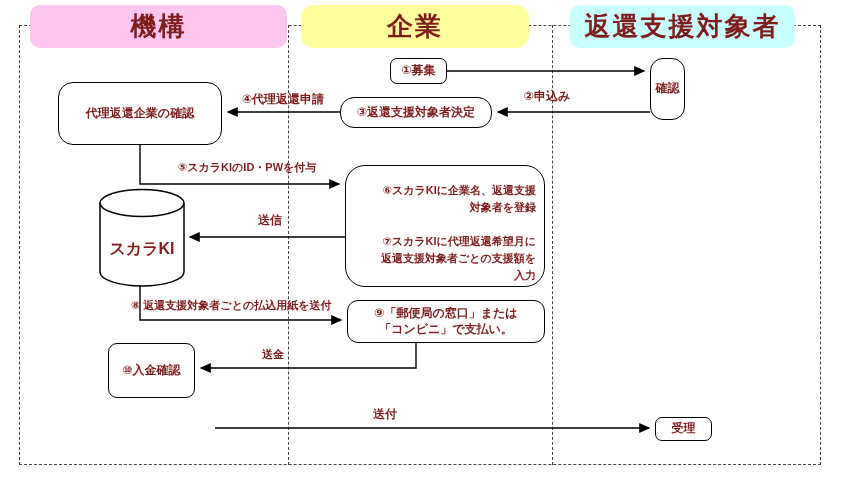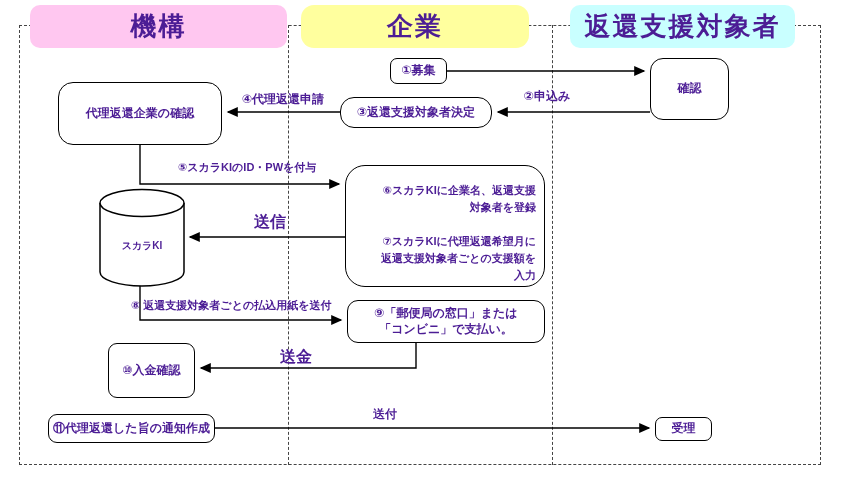--- a/index.html
+++ b/index.html
@@ -1,56 +1,56 @@
 <!DOCTYPE html>
 <html lang="ja"><head>
 <meta charset="utf-8">
 <style>
   html,body{margin:0;padding:0;background:#fff;}
   #stage{
     position:relative;width:842px;height:488px;background:#fff;overflow:hidden;
-    font-family:"Liberation Sans","DejaVu Sans",sans-serif;color:#4c1d95;
+    font-family:"Liberation Sans","DejaVu Sans",sans-serif;color:#7f1d1d;
   }
   
   .frame{position:absolute;left:19px;top:25px;width:802px;height:440px;
          border:1px dashed #444;box-sizing:border-box;}
   .lane-sep{position:absolute;top:25px;height:440px;width:0;border-left:1px dashed #444;}
   
   .lane-header{position:absolute;height:43px;border-radius:10px;
       display:flex;align-items:center;justify-content:center;
       font-size:26px;font-weight:bold;letter-spacing:2px;}
   .lh1{left:30px;top:5px;width:257px;background:#ffc7f0;}
   .lh2{left:301px;top:5px;width:228px;background:#ffff9e;border-radius:13px;}
   .lh3{left:570px;top:5px;width:225px;background:#c9ffff;align-items:center;}
   
   .box{position:absolute;background:#fff;border:1.5px solid #000;box-sizing:border-box;
        display:flex;align-items:center;justify-content:center;
        font-weight:bold;font-size:12px;text-align:center;line-height:1.3;}
   .n-recruit{left:390px;top:58px;width:57px;height:26px;border-radius:7px;}
-  .n-confirm{left:650px;top:58px;width:79px;height:62px;border-radius:13px;}
+  .n-confirm{left:650px;top:58px;width:35px;height:62px;border-radius:13px;}
   .n-decide{left:340px;top:97px;width:152px;height:31px;border-radius:14px;}
   .n-proxycheck{left:58px;top:82px;width:164px;height:63px;border-radius:15px;}
   .n-bigbox{left:345px;top:165px;width:200px;height:122px;border-radius:20px;
             justify-content:flex-start;align-items:flex-start;text-align:right;
             padding:16px 8px 8px 14px;font-size:11px;line-height:1.55;white-space:pre-line;}
   .n-pay{left:347px;top:300px;width:198px;height:43px;border-radius:11px;white-space:pre-line;}
   .n-deposit{left:108px;top:343px;width:87px;height:55px;border-radius:9px;}
   .n-notice{left:48px;top:414px;width:167px;height:29px;border-radius:9px;}
   .n-accept{left:655px;top:417px;width:57px;height:24px;border-radius:7px;}
   
   .db-label{position:absolute;left:100px;top:239px;width:84px;text-align:center;
-            font-weight:bold;font-size:10px;}
+            font-weight:bold;font-size:16px;}
   
   .elabel{position:absolute;font-weight:bold;font-size:11px;white-space:nowrap;}
   .el-apply{left:512px;top:88px;width:70px;text-align:center;font-size:12px;}
   .el-proxyreq{left:232px;top:91px;width:102px;text-align:center;font-size:12px;}
   .el-idpw{left:178px;top:160px;width:160px;text-align:left;}
-  .el-send{left:245px;top:212px;width:50px;text-align:center;font-size:16px;}
+  .el-send{left:245px;top:212px;width:50px;text-align:center;font-size:12px;}
   .el-slip{left:131px;top:298px;width:218px;text-align:left;}
-  .el-remit{left:262px;top:347px;width:50px;text-align:right;font-size:16px;}
+  .el-remit{left:262px;top:347px;width:50px;text-align:left;font-size:11px;}
   .el-delivery{left:345px;top:406px;width:80px;text-align:center;font-size:12px;}
   
   svg.wires{position:absolute;left:0;top:0;pointer-events:none;}
 </style>
 </head>
 <body>
 
 <div id="stage">
 
   <div class="frame"></div>
@@ -93,21 +93,20 @@
   <div class="box n-decide">③返還支援対象者決定</div>
   <div class="box n-proxycheck">代理返還企業の確認</div>
   <div class="box n-bigbox">⑥スカラKIに企業名、返還支援
 　対象者を登録
 
 ⑦スカラKIに代理返還希望月に
 　返還支援対象者ごとの支援額を入力</div>
   <div class="box n-pay">⑨「郵便局の窓口」または
 「コンビニ」で支払い。</div>
   <div class="box n-deposit">⑩入金確認</div>
-  <div class="box n-notice">⑪代理返還した旨の通知作成</div>
   <div class="box n-accept">受理</div>
 
   <div class="db-label">スカラKI</div>
 
   <div class="elabel el-apply">②申込み</div>
   <div class="elabel el-proxyreq">④代理返還申請</div>
   <div class="elabel el-idpw">⑤スカラKIのID・PWを付与</div>
   <div class="elabel el-send">送信</div>
   <div class="elabel el-slip">⑧ 返還支援対象者ごとの払込用紙を送付</div>
   <div class="elabel el-remit">送金</div>

